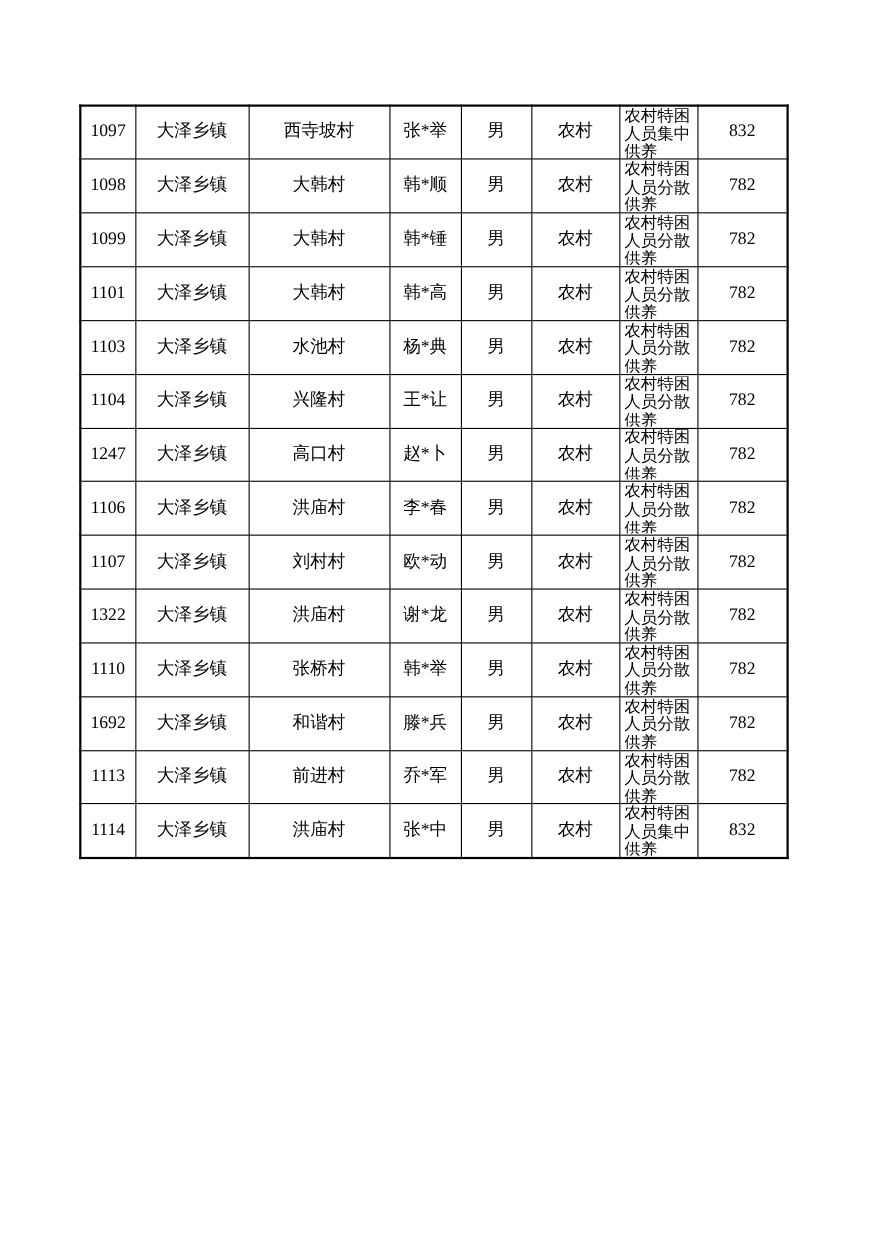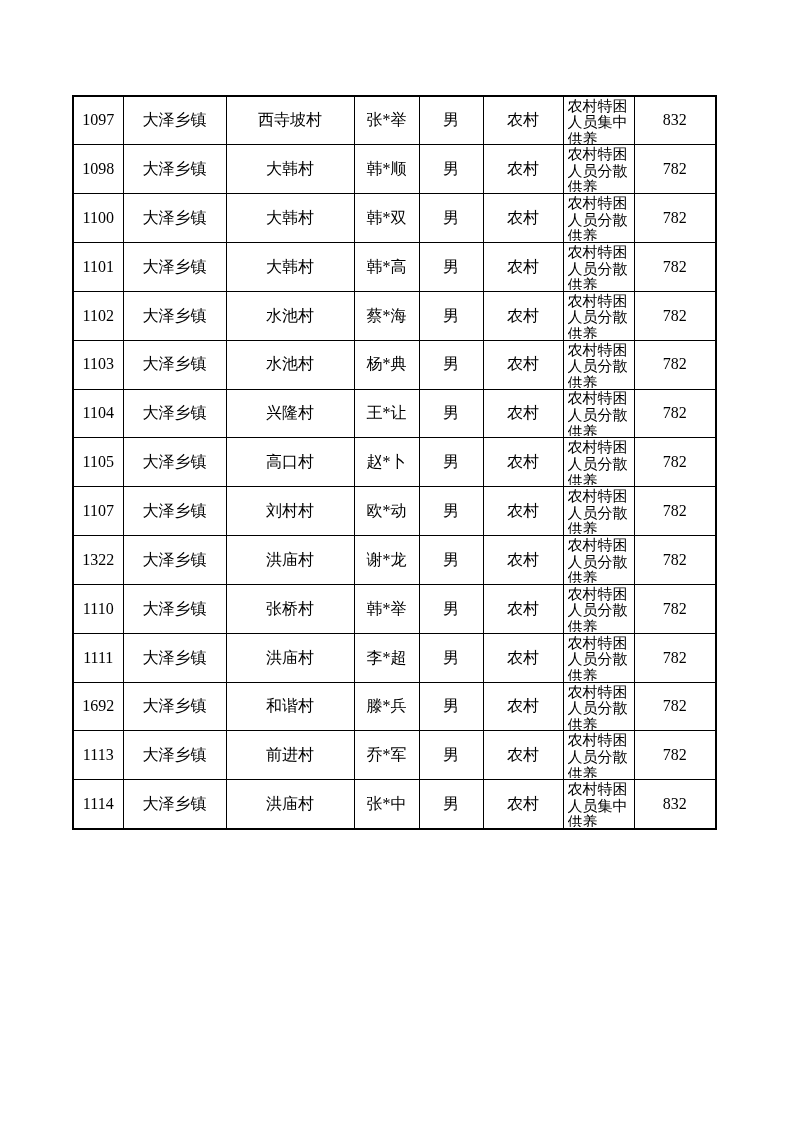--- a/index.html
+++ b/index.html
@@ -103,56 +103,44 @@
     <td>大韩村</td>
     <td>韩*顺</td>
     <td>男</td>
     <td>农村</td>
     <td class="cat-cell">
       <div class="cat-clip">农村特困人员分散供养</div>
     </td>
     <td>782</td>
   </tr>
         <tr>
-    <td>1100</td>
+    <td>1099</td>
     <td>大泽乡镇</td>
     <td>大韩村</td>
-    <td>韩*双</td>
+    <td>韩*锤</td>
     <td>男</td>
     <td>农村</td>
     <td class="cat-cell">
       <div class="cat-clip">农村特困人员分散供养</div>
     </td>
     <td>782</td>
   </tr>
         <tr>
     <td>1101</td>
     <td>大泽乡镇</td>
     <td>大韩村</td>
     <td>韩*高</td>
     <td>男</td>
     <td>农村</td>
     <td class="cat-cell">
       <div class="cat-clip">农村特困人员分散供养</div>
     </td>
     <td>782</td>
   </tr>
         <tr>
-    <td>1102</td>
-    <td>大泽乡镇</td>
-    <td>水池村</td>
-    <td>蔡*海</td>
-    <td>男</td>
-    <td>农村</td>
-    <td class="cat-cell">
-      <div class="cat-clip">农村特困人员分散供养</div>
-    </td>
-    <td>782</td>
-  </tr>
-        <tr>
     <td>1103</td>
     <td>大泽乡镇</td>
     <td>水池村</td>
     <td>杨*典</td>
     <td>男</td>
     <td>农村</td>
     <td class="cat-cell">
       <div class="cat-clip">农村特困人员分散供养</div>
     </td>
     <td>782</td>
@@ -163,32 +151,44 @@
     <td>兴隆村</td>
     <td>王*让</td>
     <td>男</td>
     <td>农村</td>
     <td class="cat-cell">
       <div class="cat-clip">农村特困人员分散供养</div>
     </td>
     <td>782</td>
   </tr>
         <tr>
-    <td>1105</td>
+    <td>1247</td>
     <td>大泽乡镇</td>
     <td>高口村</td>
     <td>赵*卜</td>
     <td>男</td>
     <td>农村</td>
     <td class="cat-cell">
       <div class="cat-clip">农村特困人员分散供养</div>
     </td>
     <td>782</td>
   </tr>
         <tr>
+    <td>1106</td>
+    <td>大泽乡镇</td>
+    <td>洪庙村</td>
+    <td>李*春</td>
+    <td>男</td>
+    <td>农村</td>
+    <td class="cat-cell">
+      <div class="cat-clip">农村特困人员分散供养</div>
+    </td>
+    <td>782</td>
+  </tr>
+        <tr>
     <td>1107</td>
     <td>大泽乡镇</td>
     <td>刘村村</td>
     <td>欧*动</td>
     <td>男</td>
     <td>农村</td>
     <td class="cat-cell">
       <div class="cat-clip">农村特困人员分散供养</div>
     </td>
     <td>782</td>
@@ -203,32 +203,20 @@
     <td class="cat-cell">
       <div class="cat-clip">农村特困人员分散供养</div>
     </td>
     <td>782</td>
   </tr>
         <tr>
     <td>1110</td>
     <td>大泽乡镇</td>
     <td>张桥村</td>
     <td>韩*举</td>
-    <td>男</td>
-    <td>农村</td>
-    <td class="cat-cell">
-      <div class="cat-clip">农村特困人员分散供养</div>
-    </td>
-    <td>782</td>
-  </tr>
-        <tr>
-    <td>1111</td>
-    <td>大泽乡镇</td>
-    <td>洪庙村</td>
-    <td>李*超</td>
     <td>男</td>
     <td>农村</td>
     <td class="cat-cell">
       <div class="cat-clip">农村特困人员分散供养</div>
     </td>
     <td>782</td>
   </tr>
         <tr>
     <td>1692</td>
     <td>大泽乡镇</td>

